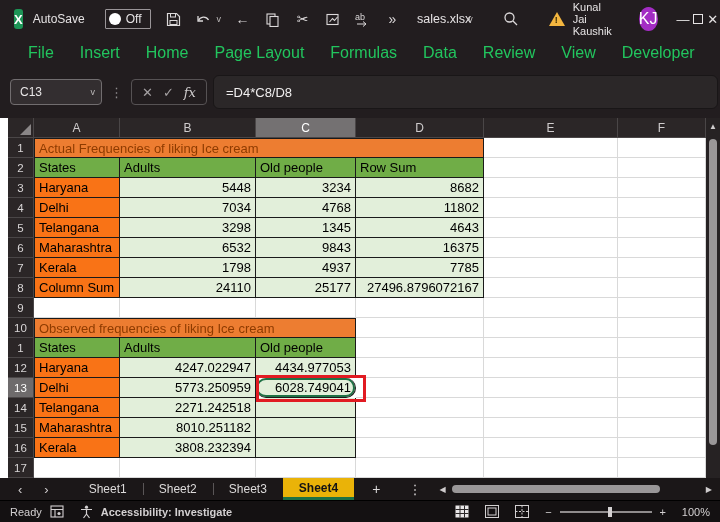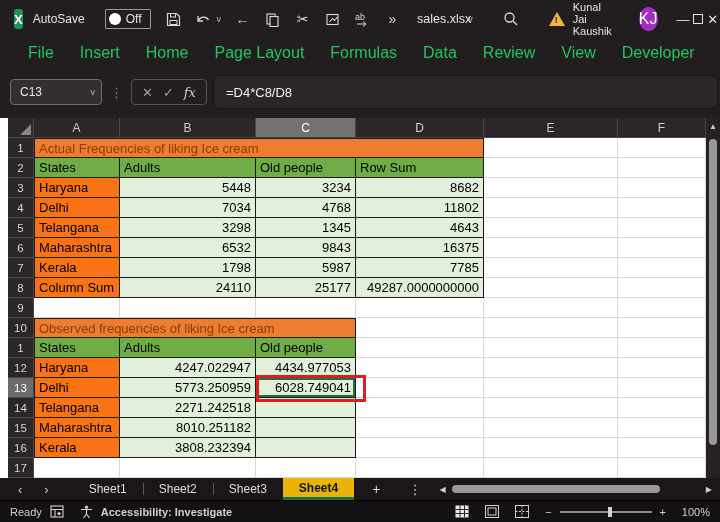--- a/index.html
+++ b/index.html
@@ -62,21 +62,21 @@
     display:flex; align-items:center; justify-content:center; border-bottom:1px solid #4a4647; border-right:1px solid #4a4647; }
   .rowhdr.sel { background:#6e6b6c; color:#fff; }
   .cell { height:20px; font-size:13px; line-height:19px; padding:0 4px; white-space:nowrap; overflow:hidden; color:#000; }
   .ec { background:#fff; border-right:1px solid #d9d9d9; border-bottom:1px solid #d9d9d9; }
   .tc { border-right:1px solid #1a1a1a; border-bottom:1px solid #1a1a1a; }
   .tc.first { border-left:1px solid #1a1a1a; }
   .t-title { background:#ed7d31; color:#8e3b00; border-top:1px solid #1a1a1a; }
   .t-head { background:#70ad47; }
   .t-txt { background:#f97316; }
   .t-num { background:#e2efda; text-align:right; }
-  .selcell { box-shadow: inset 0 0 0 2px #1e7145; }
+  .selcell { box-shadow: inset 0 0 0 2px #1e7145; border-radius: 10px; }
   .redbox { position:absolute; border:3px solid #e11b22; pointer-events:none; }
   .vscroll { position:absolute; top:0; right:0; width:14px; height:360px; background:#262223; display:flex; flex-direction:column; align-items:center; }
   .vscroll .arr { color:#cfcccd; font-size:8px; margin-top:4px; }
   .vthumb { width:8px; height:306px; background:#9a9798; border-radius:4px; margin-top:8px; }
 
   
   .sheetbar { height:22px; background:#1b1718; display:flex; align-items:stretch; color:#dddbdb; flex-shrink:0; }
   .snav { display:flex; align-items:center; gap:22px; padding:0 24px 0 18px; font-size:13px; color:#cfcccd; }
   .stabs { display:flex; align-items:stretch; }
   .stab { display:flex; align-items:center; padding:0 16px; font-size:12px; position:relative; }
@@ -267,31 +267,31 @@
           <div class="cell tc t-num" style="width: 136px;">6532</div>
           <div class="cell tc t-num" style="width: 100px;">9843</div>
           <div class="cell tc t-num" style="width: 128px;">16375</div>
           <div class="cell ec" style="width: 134px;"></div>
           <div class="cell ec" style="width: 88px;"></div>
         </div>
         <div class="srow">
           <div class="rowhdr">7</div>
           <div class="cell tc t-txt first" style="width: 86px;">Kerala</div>
           <div class="cell tc t-num" style="width: 136px;">1798</div>
-          <div class="cell tc t-num" style="width: 100px;">5987</div>
+          <div class="cell tc t-num" style="width: 100px;">4937</div>
           <div class="cell tc t-num" style="width: 128px;">7785</div>
           <div class="cell ec" style="width: 134px;"></div>
           <div class="cell ec" style="width: 88px;"></div>
         </div>
         <div class="srow">
           <div class="rowhdr">8</div>
           <div class="cell tc t-txt first" style="width: 86px;">Column Sum</div>
           <div class="cell tc t-num" style="width: 136px;">24110</div>
           <div class="cell tc t-num" style="width: 100px;">25177</div>
-          <div class="cell tc t-num" style="width: 128px;">49287.0000000000</div>
+          <div class="cell tc t-num" style="width: 128px;">27496.8796072167</div>
           <div class="cell ec" style="width: 134px;"></div>
           <div class="cell ec" style="width: 88px;"></div>
         </div>
         <div class="srow">
           <div class="rowhdr">9</div>
           <div class="cell ec" style="width: 86px;"></div>
           <div class="cell ec" style="width: 136px;"></div>
           <div class="cell ec" style="width: 100px;"></div>
           <div class="cell ec" style="width: 128px;"></div>
           <div class="cell ec" style="width: 134px;"></div>

